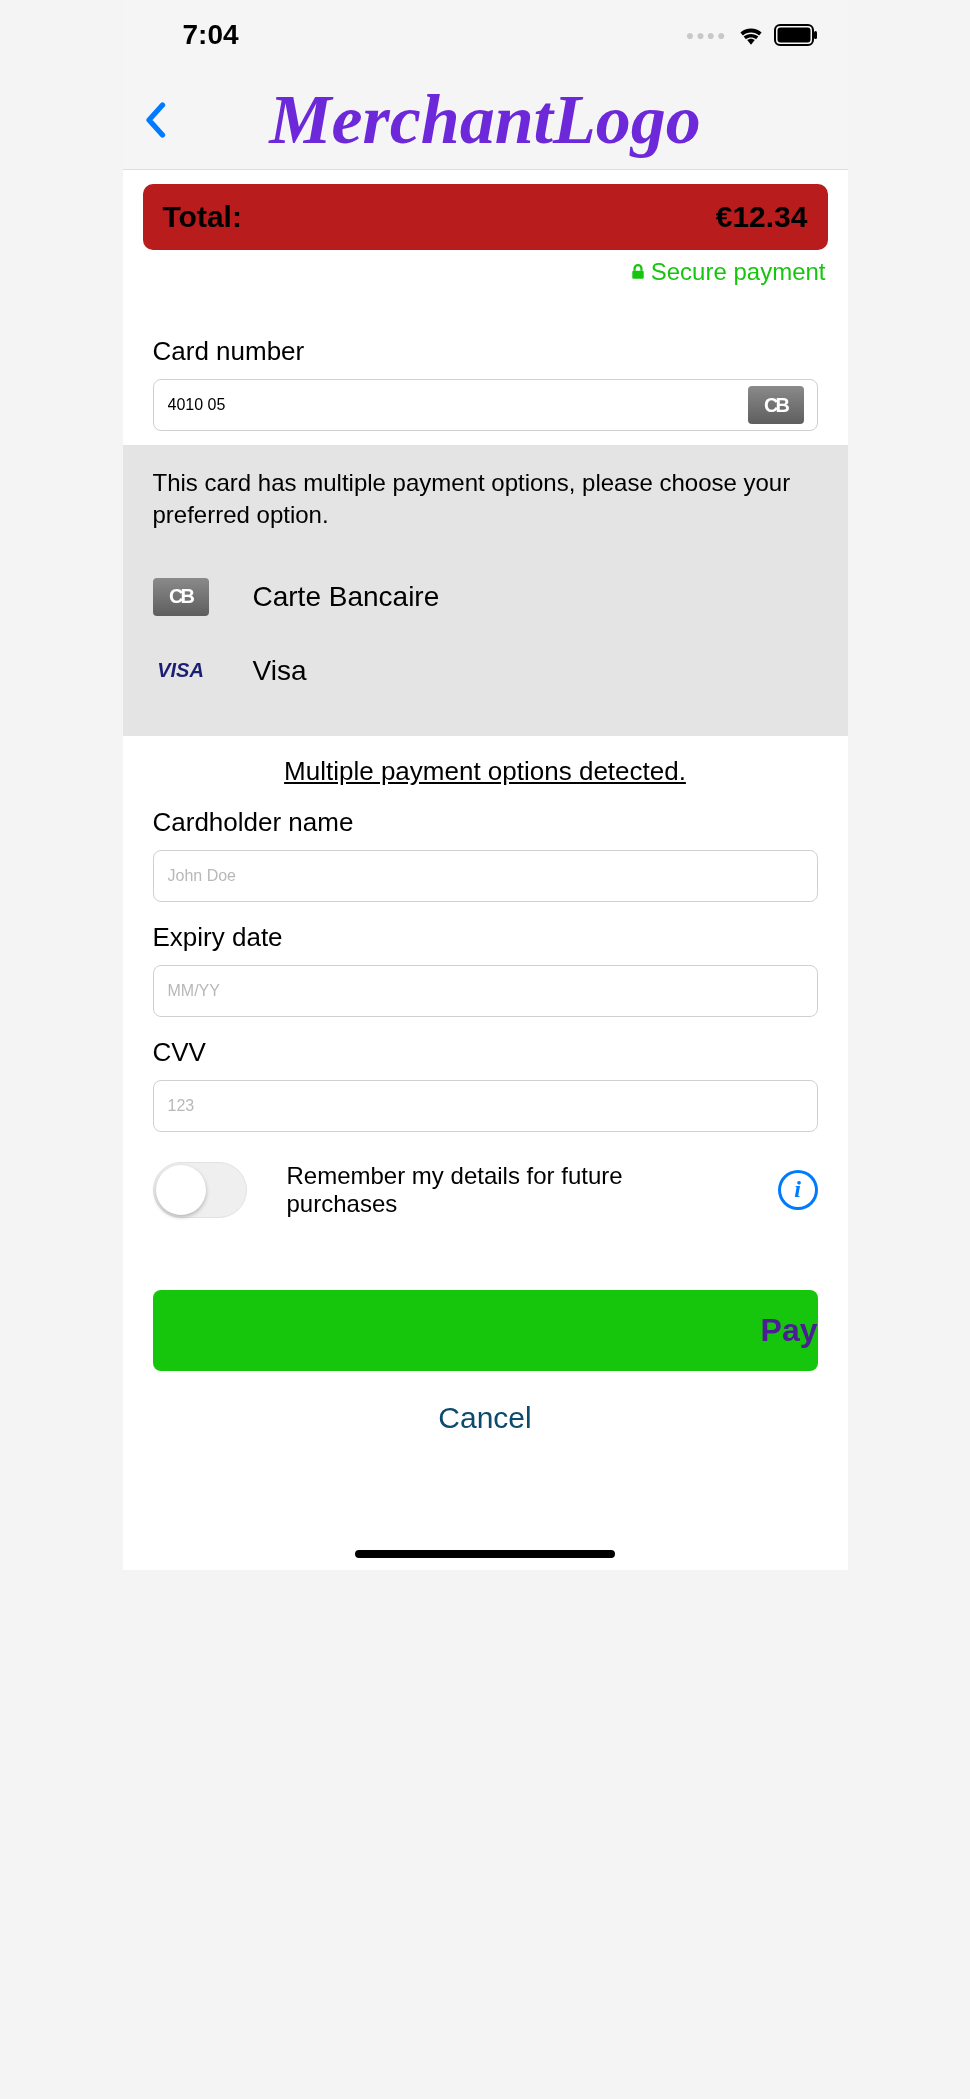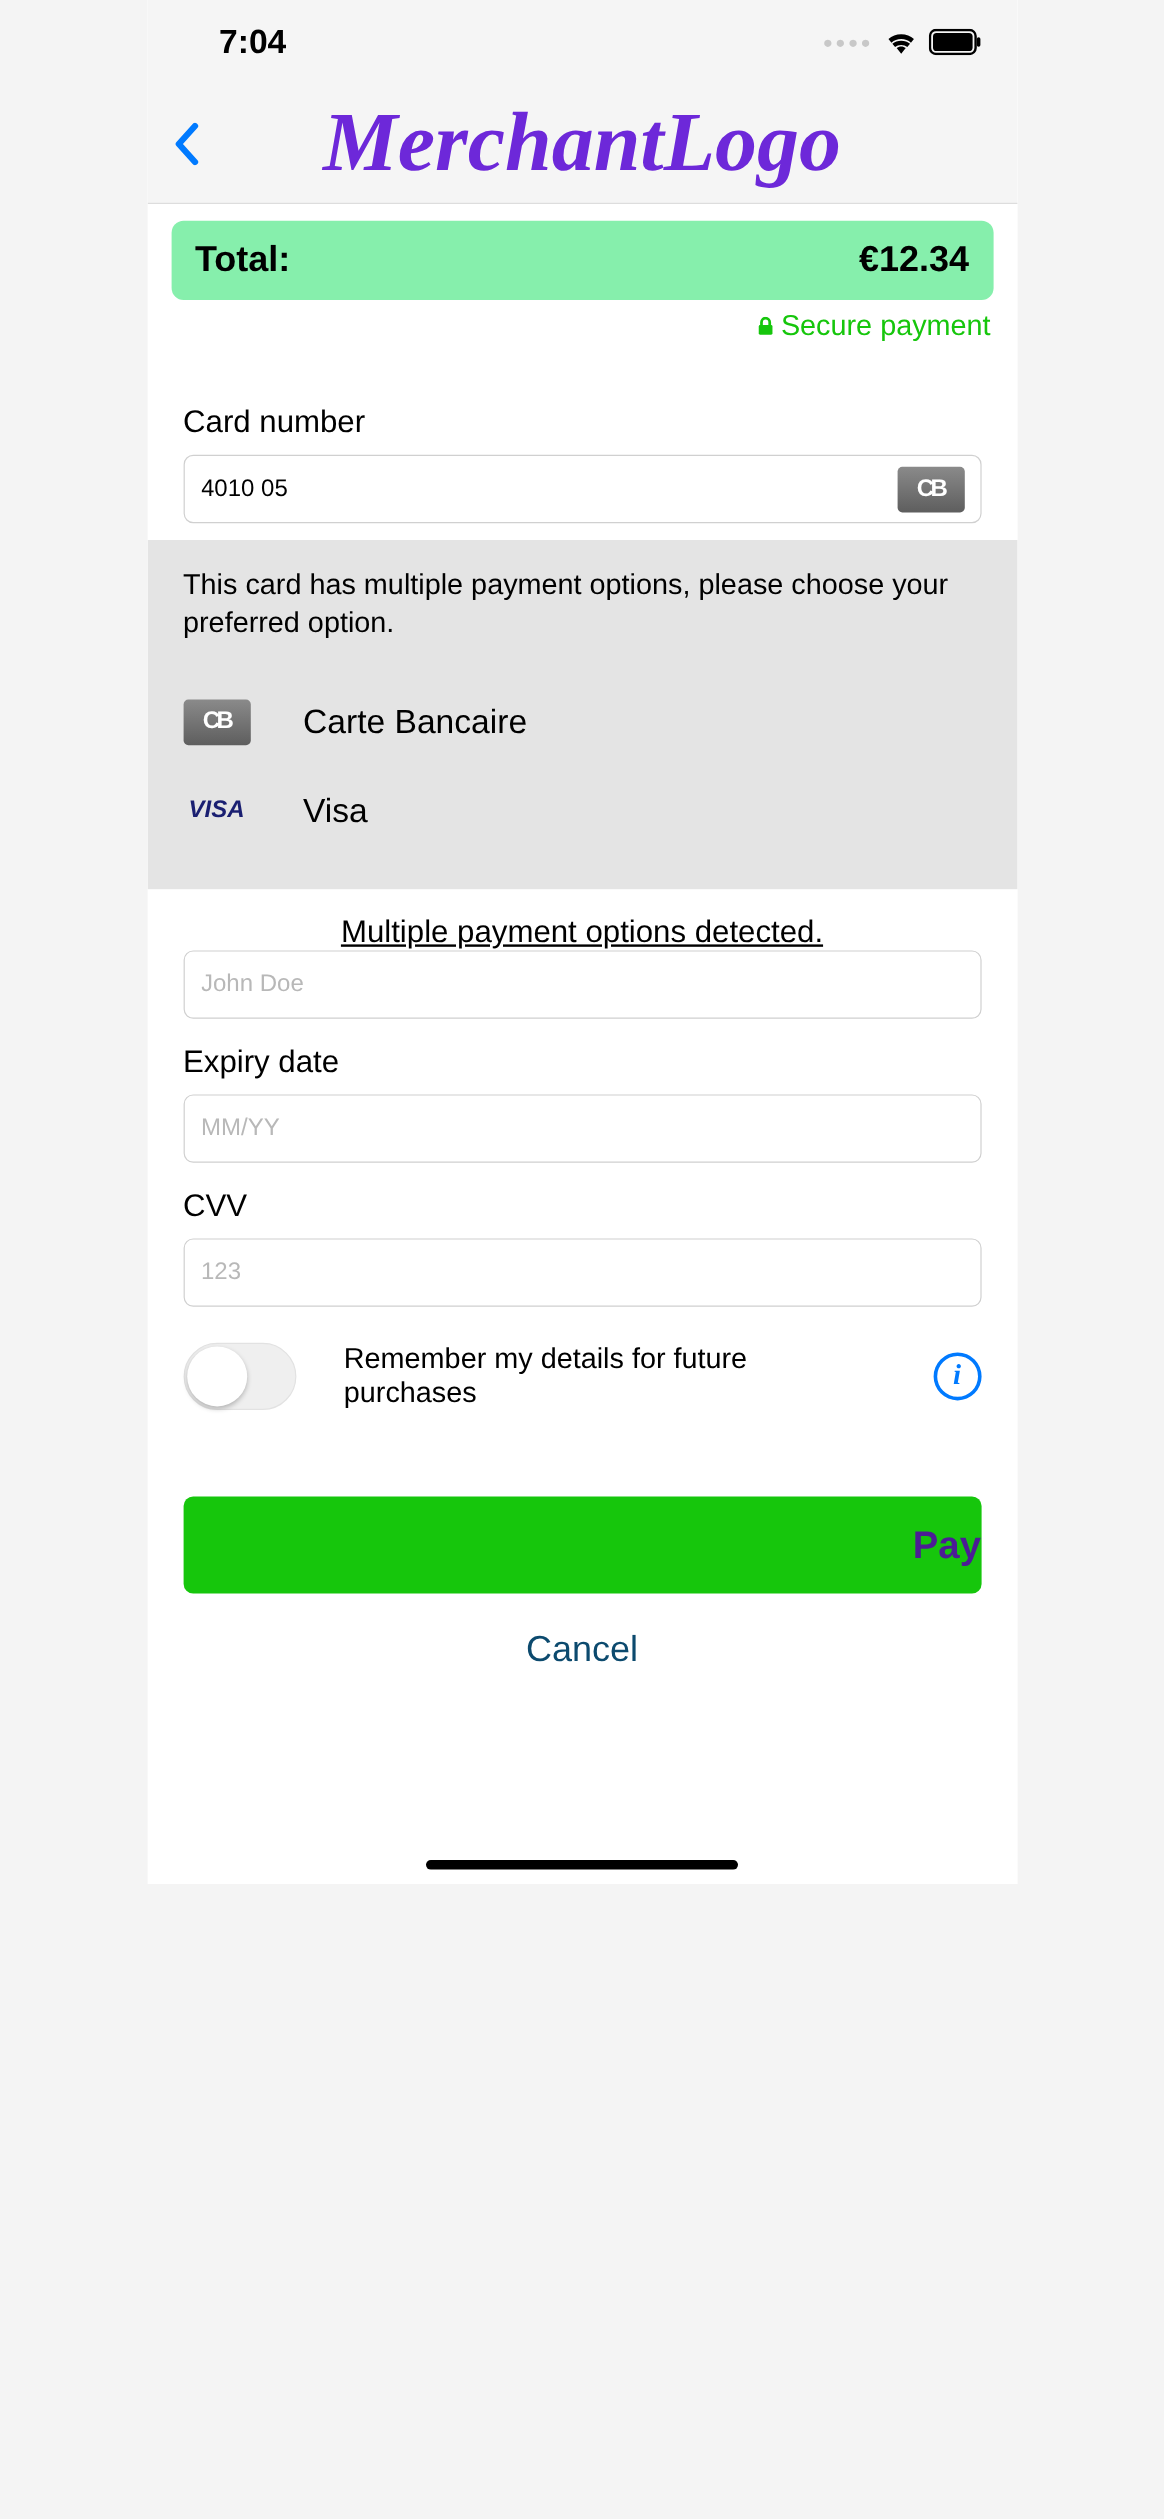--- a/index.html
+++ b/index.html
@@ -60,21 +60,21 @@
     font-size: 70px;
     color: #6d28d9;
     font-weight: 700;
     font-style: italic;
     line-height: 1;
   }
 
   
   .total-row {
     margin: 14px 20px 0 20px;
-    background: #86efac;
+    background: #b91c1c;
     border-radius: 10px;
     padding: 16px 20px;
     display:flex;
     justify-content: space-between;
     font-size: 30px;
     font-weight: 700;
   }
 
   .secure-row {
     text-align: center;
@@ -96,21 +96,21 @@
     margin-bottom: 12px;
     margin-top: 20px;
   }
   .input-wrap {
     position: relative;
   }
   .input {
     width: 100%;
     border: 1px solid #d0d0d0;
     border-radius: 8px;
-    font-size: 20px;
+    font-size: 16px;
     padding: 16px 14px;
     background:#fff;
     color:#000;
   }
   .input::placeholder { color: #b8b8b8; }
   .card-brand-badge {
     position:absolute;
     right:14px; top:50%; transform:translateY(-50%);
     width:56px; height:38px;
     background: linear-gradient(#8a8a8a,#5e5e5e);
@@ -287,20 +287,21 @@
         <span>Carte Bancaire</span>
       </div>
       <div class="option-row">
         <div class="option-icon-visa">VISA</div>
         <span>Visa</span>
       </div>
     </div>
 
     <div class="detected-link">Multiple payment options detected.</div>
 
+    <div class="label">Cardholder name</div>
     <input class="input" placeholder="John Doe" style="">
 
     <div class="label">Expiry date</div>
     <input class="input" placeholder="MM/YY" style="">
 
     <div class="label">CVV</div>
     <input class="input" placeholder="123" style="">
 
     <div class="remember-row">
       <div class="toggle">

